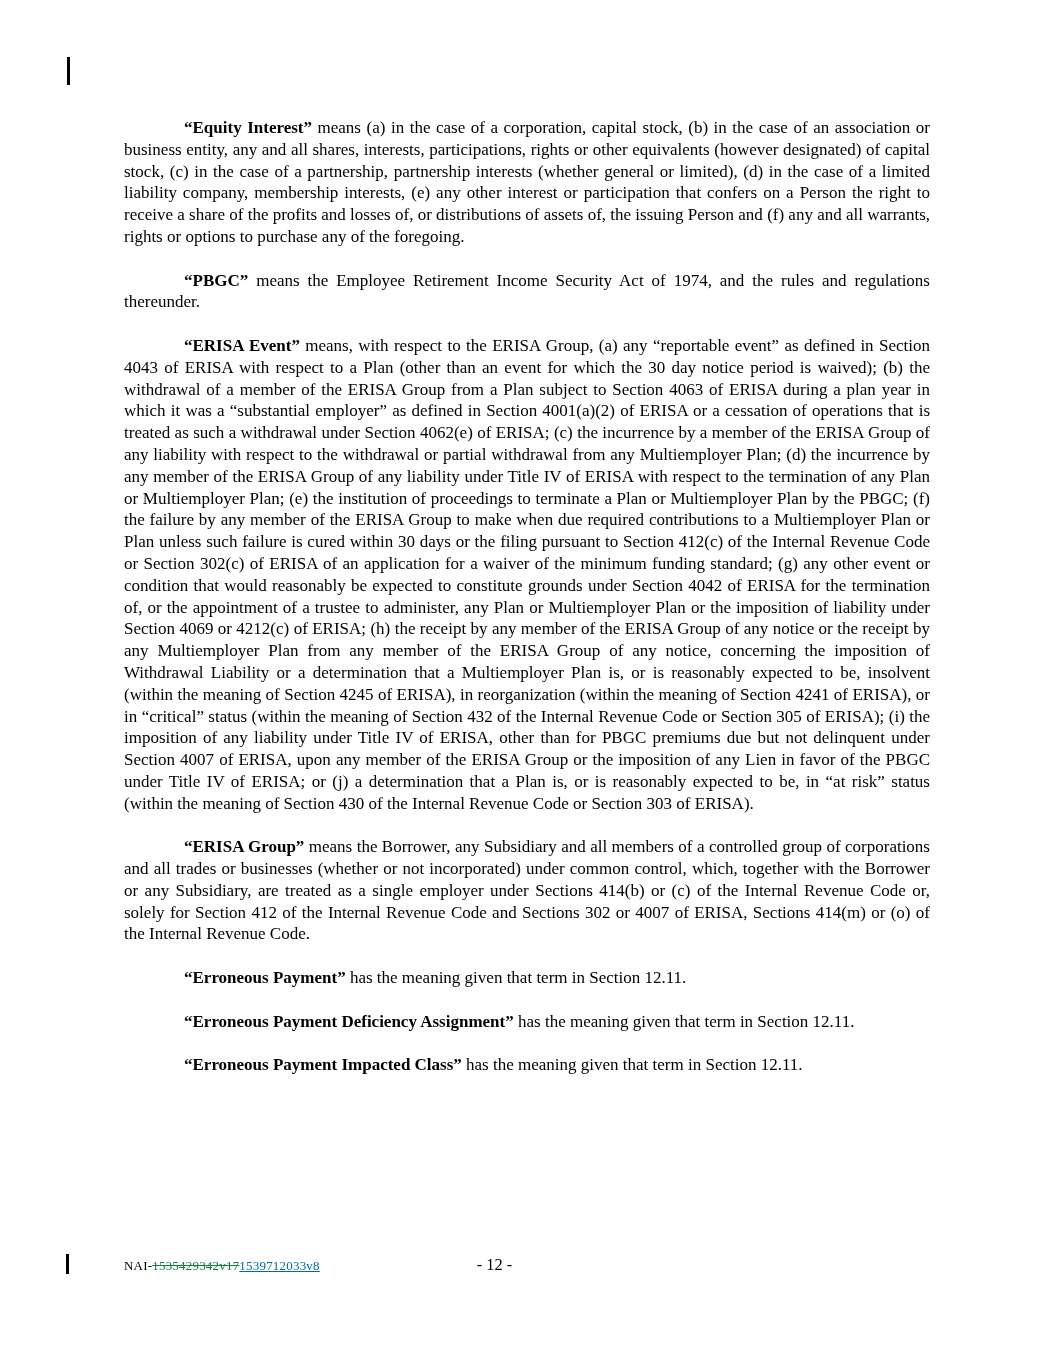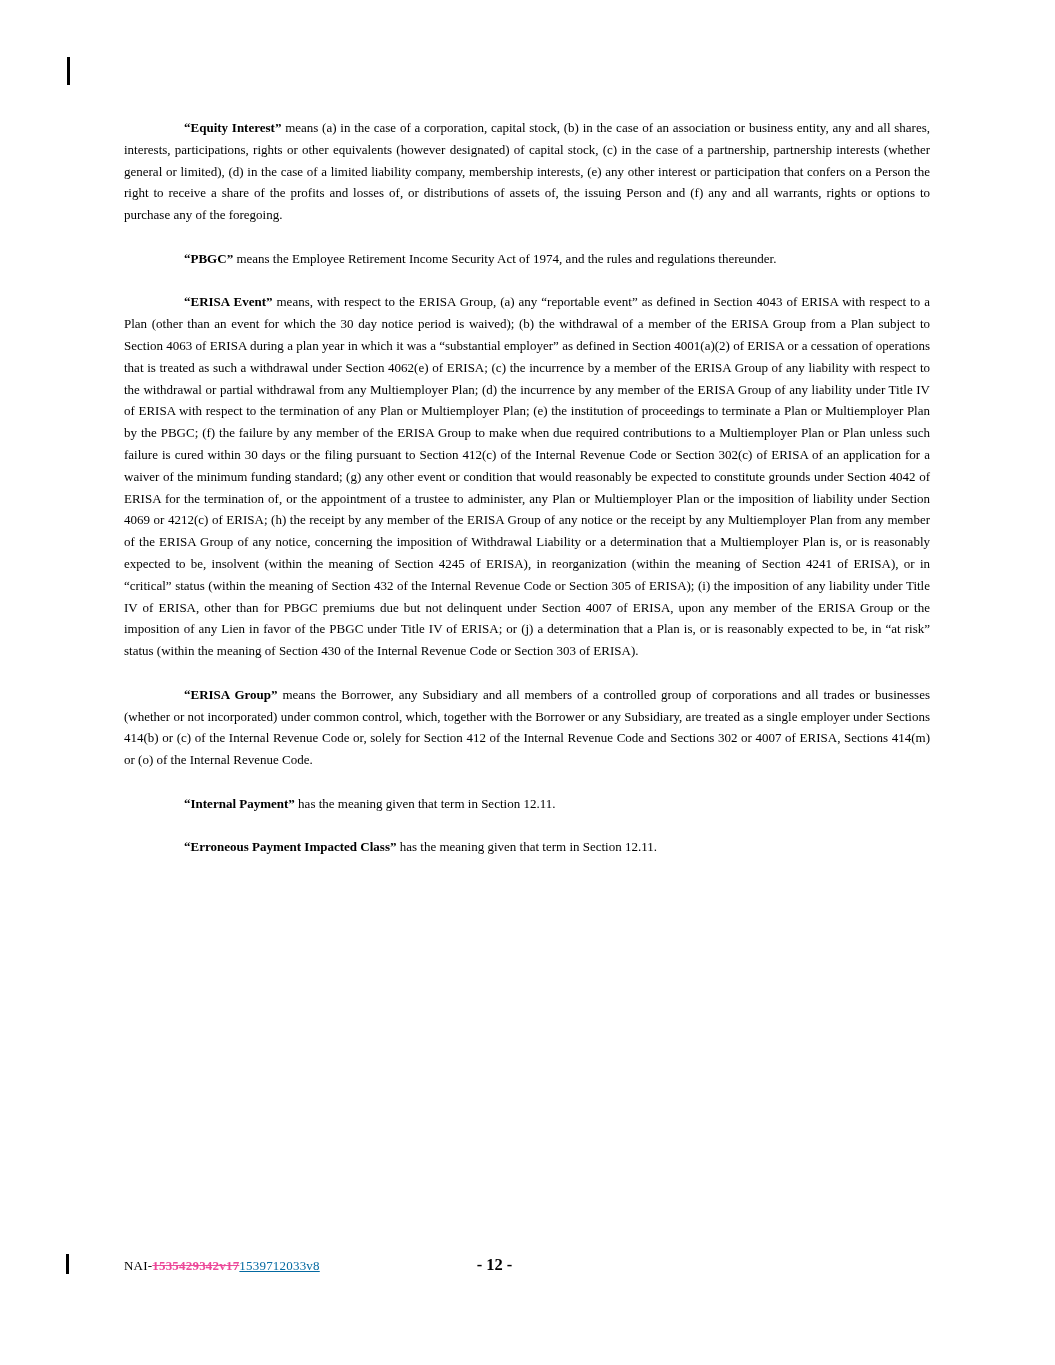--- a/index.html
+++ b/index.html
@@ -22,21 +22,21 @@
     background: #000000;
   }
   .change-bar.top    { left: 67px; top: 57px;  height: 28px; }
   .change-bar.bottom { left: 66px; top: 1254px; height: 20px; }
 
   .content {
     position: absolute;
     left: 124px;
     top: 117px;
     width: 806px;
-    font-size: 13px;
+    font-size: 17px;
     line-height: 21.8px;
     text-align: justify;
     text-justify: inter-word;
   }
   .content p.para {
     margin: 0 0 21.8px 0;
     text-indent: 60px;
   }
   .content p.para:last-child { margin-bottom: 12px; }
   .term-quote, .defined-term {
@@ -52,58 +52,57 @@
   }
   .doc-id {
     position: absolute;
     left: 124px;
     top: 3px;
     font-size: 13px;
     letter-spacing: 0.2px;
     white-space: nowrap;
   }
   .doc-id .deleted {
-    color: #ec4899;
+    color: #15803d;
     text-decoration: line-through;
-    font-weight: bold;
   }
   .doc-id .inserted {
     color: #0369a1;
     text-decoration: underline;
   }
   .page-number {
     position: absolute;
     left: 0;
     width: 989px;
     top: 0;
     text-align: center;
     font-size: 16.5px;
-    font-weight: bold;
   }
 </style>
 </head>
 <body>
 
 <div class="page">
 
   <div class="change-bar top"></div>
   <div class="change-bar bottom"></div>
 
   <div class="content">
 
     <p class="para"><span class="term-quote">“</span><span class="defined-term">Equity Interest</span><span class="term-quote">”</span><span> means (a) in the case of a corporation, capital stock, (b) in the case of an association or business entity, any and all shares, interests, participations, rights or other equivalents (however designated) of capital stock, (c) in the case of a partnership, partnership interests (whether general or limited), (d) in the case of a limited liability company, membership interests, (e) any other interest or participation that confers on a Person the right to receive a share of the profits and losses of, or distributions of assets of, the issuing Person and (f) any and all warrants, rights or options to purchase any of the foregoing.</span></p>
 
     <p class="para"><span class="term-quote">“</span><span class="defined-term">PBGC</span><span class="term-quote">”</span><span> means the Employee Retirement Income Security Act of 1974, and the rules and regulations thereunder.</span></p>
 
     <p class="para"><span class="term-quote">“</span><span class="defined-term">ERISA Event</span><span class="term-quote">”</span><span> means, with respect to the ERISA Group, (a) any “reportable event” as defined in Section 4043 of ERISA with respect to a Plan (other than an event for which the 30 day notice period is waived); (b) the withdrawal of a member of the ERISA Group from a Plan subject to Section 4063 of ERISA during a plan year in which it was a “substantial employer” as defined in Section 4001(a)(2) of ERISA or a cessation of operations that is treated as such a withdrawal under Section 4062(e) of ERISA; (c) the incurrence by a member of the ERISA Group of any liability with respect to the withdrawal or partial withdrawal from any Multiemployer Plan; (d) the incurrence by any member of the ERISA Group of any liability under Title IV of ERISA with respect to the termination of any Plan or Multiemployer Plan; (e) the institution of proceedings to terminate a Plan or Multiemployer Plan by the PBGC; (f) the failure by any member of the ERISA Group to make when due required contributions to a Multiemployer Plan or Plan unless such failure is cured within 30 days or the filing pursuant to Section 412(c) of the Internal Revenue Code or Section 302(c) of ERISA of an application for a waiver of the minimum funding standard; (g) any other event or condition that would reasonably be expected to constitute grounds under Section 4042 of ERISA for the termination of, or the appointment of a trustee to administer, any Plan or Multiemployer Plan or the imposition of liability under Section 4069 or 4212(c) of ERISA; (h) the receipt by any member of the ERISA Group of any notice or the receipt by any Multiemployer Plan from any member of the ERISA Group of any notice, concerning the imposition of Withdrawal Liability or a determination that a Multiemployer Plan is, or is reasonably expected to be, insolvent (within the meaning of Section 4245 of ERISA), in reorganization (within the meaning of Section 4241 of ERISA), or in “critical” status (within the meaning of Section 432 of the Internal Revenue Code or Section 305 of ERISA); (i) the imposition of any liability under Title IV of ERISA, other than for PBGC premiums due but not delinquent under Section 4007 of ERISA, upon any member of the ERISA Group or the imposition of any Lien in favor of the PBGC under Title IV of ERISA; or (j) a determination that a Plan is, or is reasonably expected to be, in “at risk” status (within the meaning of Section 430 of the Internal Revenue Code or Section 303 of ERISA).</span></p>
 
     <p class="para"><span class="term-quote">“</span><span class="defined-term">ERISA Group</span><span class="term-quote">”</span><span> means the Borrower, any Subsidiary and all members of a controlled group of corporations and all trades or businesses (whether or not incorporated) under common control, which, together with the Borrower or any Subsidiary, are treated as a single employer under Sections 414(b) or (c) of the Internal Revenue Code or, solely for Section 412 of the Internal Revenue Code and Sections 302 or 4007 of ERISA, Sections 414(m) or (o) of the Internal Revenue Code.</span></p>
 
-    <p class="para"><span class="term-quote">“</span><span class="defined-term">Internal Payment</span><span class="term-quote">”</span><span> has the meaning given that term in Section 12.11.</span></p>
+    <p class="para"><span class="term-quote">“</span><span class="defined-term">Erroneous Payment</span><span class="term-quote">”</span><span> has the meaning given that term in Section 12.11.</span></p>
 
+    <p class="para"><span class="term-quote">“</span><span class="defined-term">Erroneous Payment Deficiency Assignment</span><span class="term-quote">”</span><span> has the meaning given that term in Section 12.11.</span></p>
 
     <p class="para"><span class="term-quote">“</span><span class="defined-term">Erroneous Payment Impacted Class</span><span class="term-quote">”</span><span> has the meaning given that term in Section 12.11.</span></p>
 
   </div>
 
   <div class="footer">
     <div class="doc-id"><span>NAI-</span><span class="deleted">1535429342v17</span><span class="inserted">1539712033v8</span></div>
     <div class="page-number">- 12 -</div>
   </div>
 

